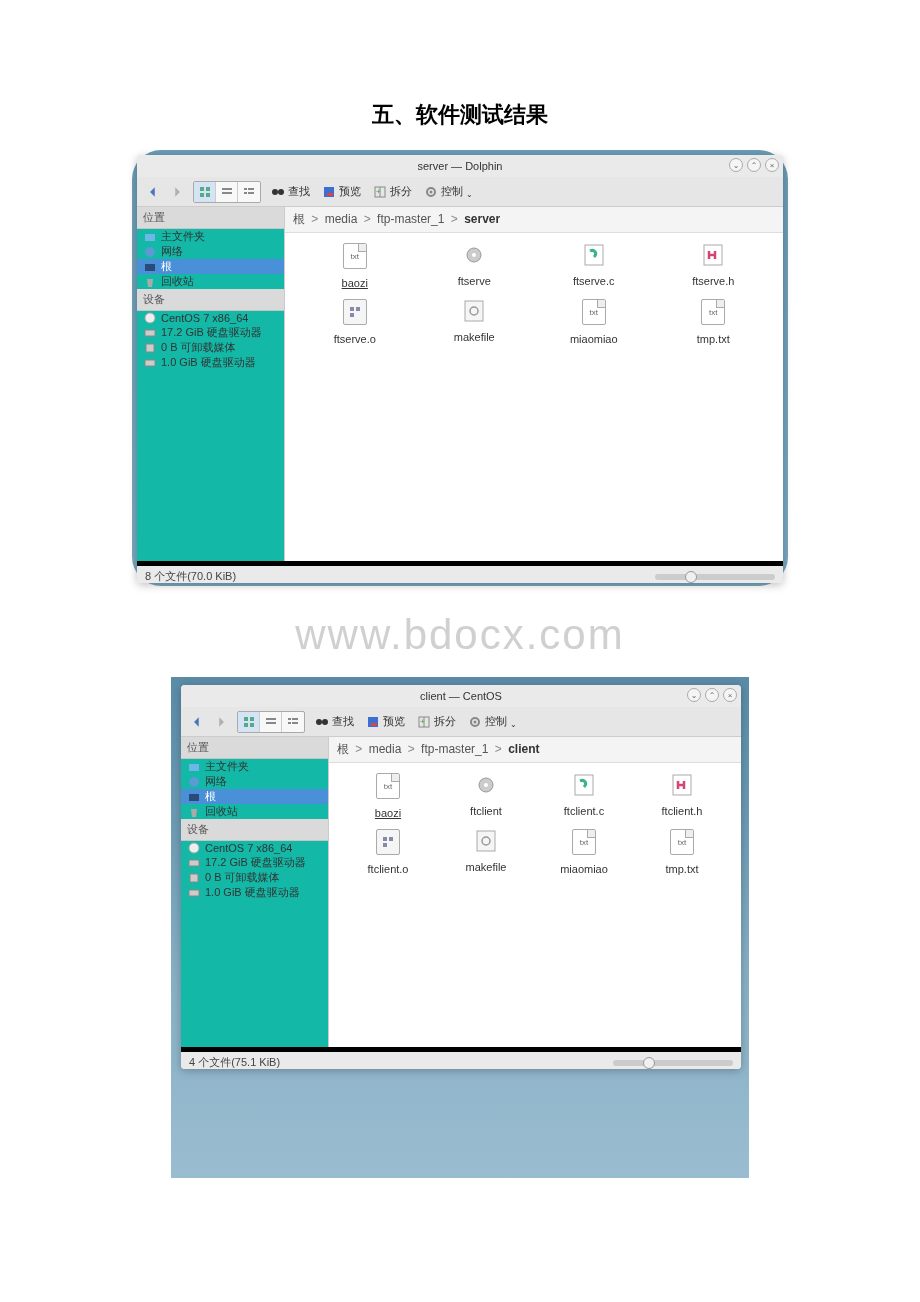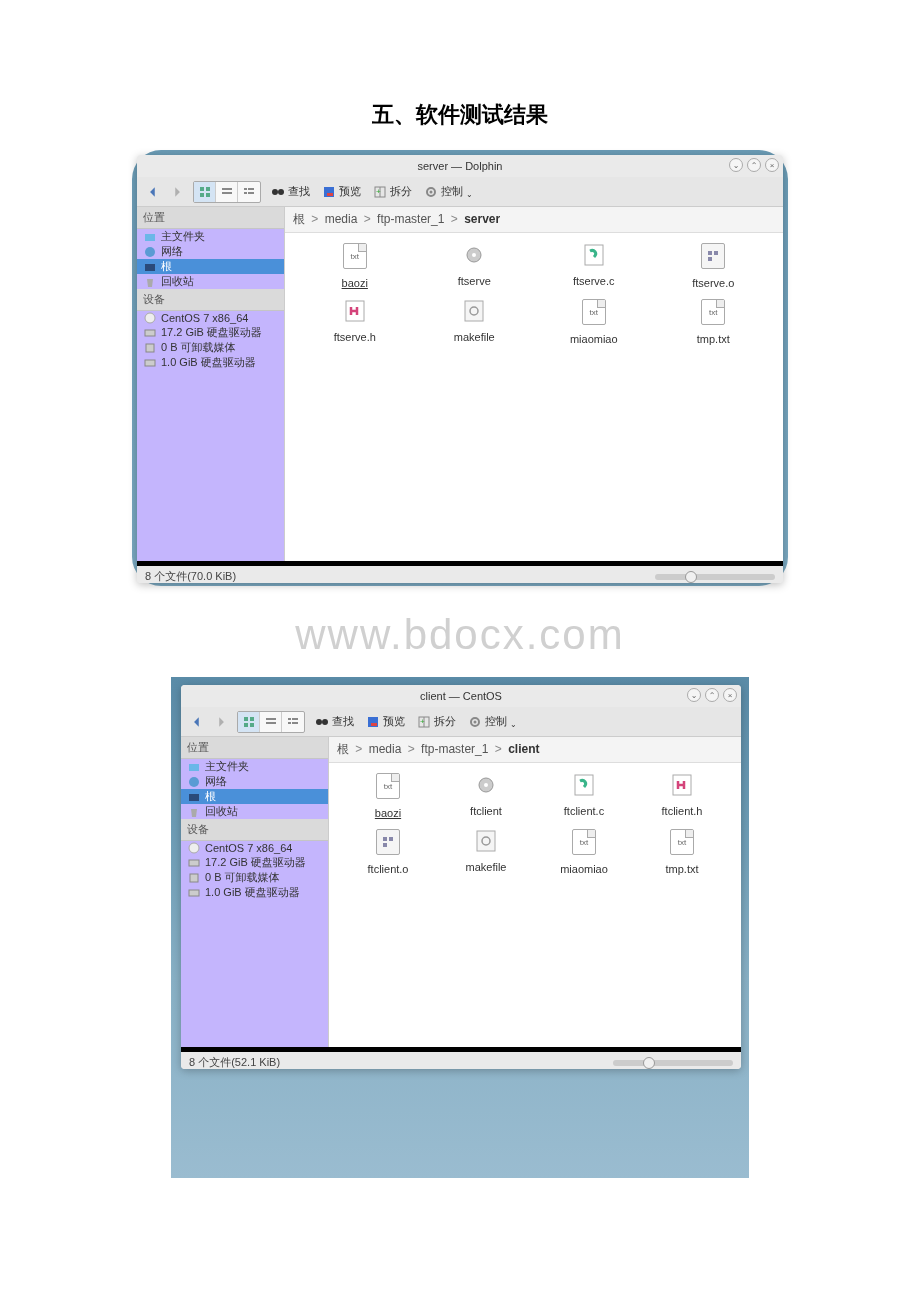--- a/index.html
+++ b/index.html
@@ -16,21 +16,21 @@
   .ctrl-btn { width: 14px; height: 14px; border: 1px solid #aaa; border-radius: 50%; background: #f5f5f5; font-size: 8px; display: flex; align-items: center; justify-content: center; color: #666; }
   .toolbar { background: #e6e6e6; height: 30px; display: flex; align-items: center; padding: 0 6px; gap: 4px; border-bottom: 1px solid #ccc; }
   .nav-arrow { width: 20px; height: 20px; display: flex; align-items: center; justify-content: center; }
   .arrow-svg { width: 14px; height: 14px; }
   .view-btns { display: flex; border: 1px solid #aaa; border-radius: 2px; background: #f8f8f8; margin: 0 2px; }
   .view-btn { width: 22px; height: 20px; display: flex; align-items: center; justify-content: center; border-right: 1px solid #ccc; }
   .view-btn:last-child { border-right: none; }
   .view-btn.active { background: #d4e4f4; }
   .tb-item { display: flex; align-items: flex-end; gap: 3px; font-size: 11px; color: #333; padding: 2px 4px; }
   .body-area { display: flex; height: calc(100% - 52px - 22px); }
-  .sidebar { width: 148px; background: #c4b5fd; border-right: 1px solid #ccc; font-size: 11px; color: #333; }
+  .sidebar { width: 148px; background: #14b8a6; border-right: 1px solid #ccc; font-size: 11px; color: #333; }
   .sb-header { background: #dadada; padding: 3px 6px; font-size: 11px; color: #555; border-bottom: 1px solid #c5c5c5; }
   .sb-item { display: flex; align-items: center; padding: 0 6px; gap: 4px; }
   .sb-item.selected { background: #4a90d9; color: #fff; }
   .sb-icon { width: 14px; height: 14px; display: inline-flex; align-items: center; justify-content: center; }
   .main-area { flex: 1; background: #fff; display: flex; flex-direction: column; }
   .breadcrumb { background: #f4f4f4; border-bottom: 1px solid #ddd; padding: 4px 8px; font-size: 12px; color: #555; }
   .breadcrumb .bc-part { color: #555; }
   .breadcrumb .bc-sep { color: #888; margin: 0 3px; }
   .breadcrumb .bc-current { font-weight: bold; color: #333; }
   .file-grid { flex: 1; padding: 10px; display: grid; grid-template-columns: repeat(4, 1fr); grid-auto-rows: min-content; gap: 10px 0; align-content: start; }
@@ -220,35 +220,35 @@
               <span>ftserve</span>
             </div>
           <div class="file-item">
               <svg class="icon-exec" viewBox="0 0 24 24">
                 <rect x="3" y="2" width="18" height="20" fill="#fff" stroke="#aaa"></rect>
                 <path d="M8 8c4-2 8 2 4 6" fill="none" stroke="#3ab58a" stroke-width="3"></path>
               </svg>
               <span>ftserve.c</span>
             </div>
           <div class="file-item">
+              <svg class="icon-h" viewBox="0 0 24 24">
+                <rect x="3" y="2" width="18" height="20" fill="#fff" stroke="#aaa"></rect>
+                <path d="M8 8v8M8 12h6M14 8v8" stroke="#d4437a" stroke-width="2.5"></path>
+              </svg>
+              <span>ftserve.h</span>
+            </div>
+          <div class="file-item">
               <div class="icon-o">
                 <svg width="14" height="14">
                   <rect x="2" y="2" width="4" height="4" fill="#88a"></rect>
                   <rect x="8" y="2" width="4" height="4" fill="#88a"></rect>
                   <rect x="2" y="8" width="4" height="4" fill="#88a"></rect>
                 </svg>
               </div>
               <span>ftserve.o</span>
-            </div>
-          <div class="file-item">
-              <svg class="icon-h" viewBox="0 0 24 24">
-                <rect x="3" y="2" width="18" height="20" fill="#fff" stroke="#aaa"></rect>
-                <path d="M8 8v8M8 12h6M14 8v8" stroke="#d4437a" stroke-width="2.5"></path>
-              </svg>
-              <span>ftserve.h</span>
             </div>
           <div class="file-item">
               <svg class="icon-make" viewBox="0 0 24 24">
                 <rect x="3" y="2" width="18" height="20" fill="#f5f5f5" stroke="#aaa"></rect>
                 <circle cx="12" cy="12" r="4" fill="none" stroke="#999" stroke-width="1.5"></circle>
               </svg>
               <span>makefile</span>
             </div>
           <div class="file-item">
               <div class="icon-txt">txt</div>
@@ -475,19 +475,19 @@
               <span>miaomiao</span>
             </div>
           <div class="file-item">
               <div class="icon-txt">txt</div>
               <span>tmp.txt</span>
             </div>
         </div>
       </div>
     </div>
     <div class="statusbar">
-      <span>8 个文件(52.1 KiB)</span>
+      <span>4 个文件(75.1 KiB)</span>
       <div class="zoom-slider">
           <div class="zoom-handle"></div>
         </div>
     </div>
   </div>
 </div>
 
 </body></html>

